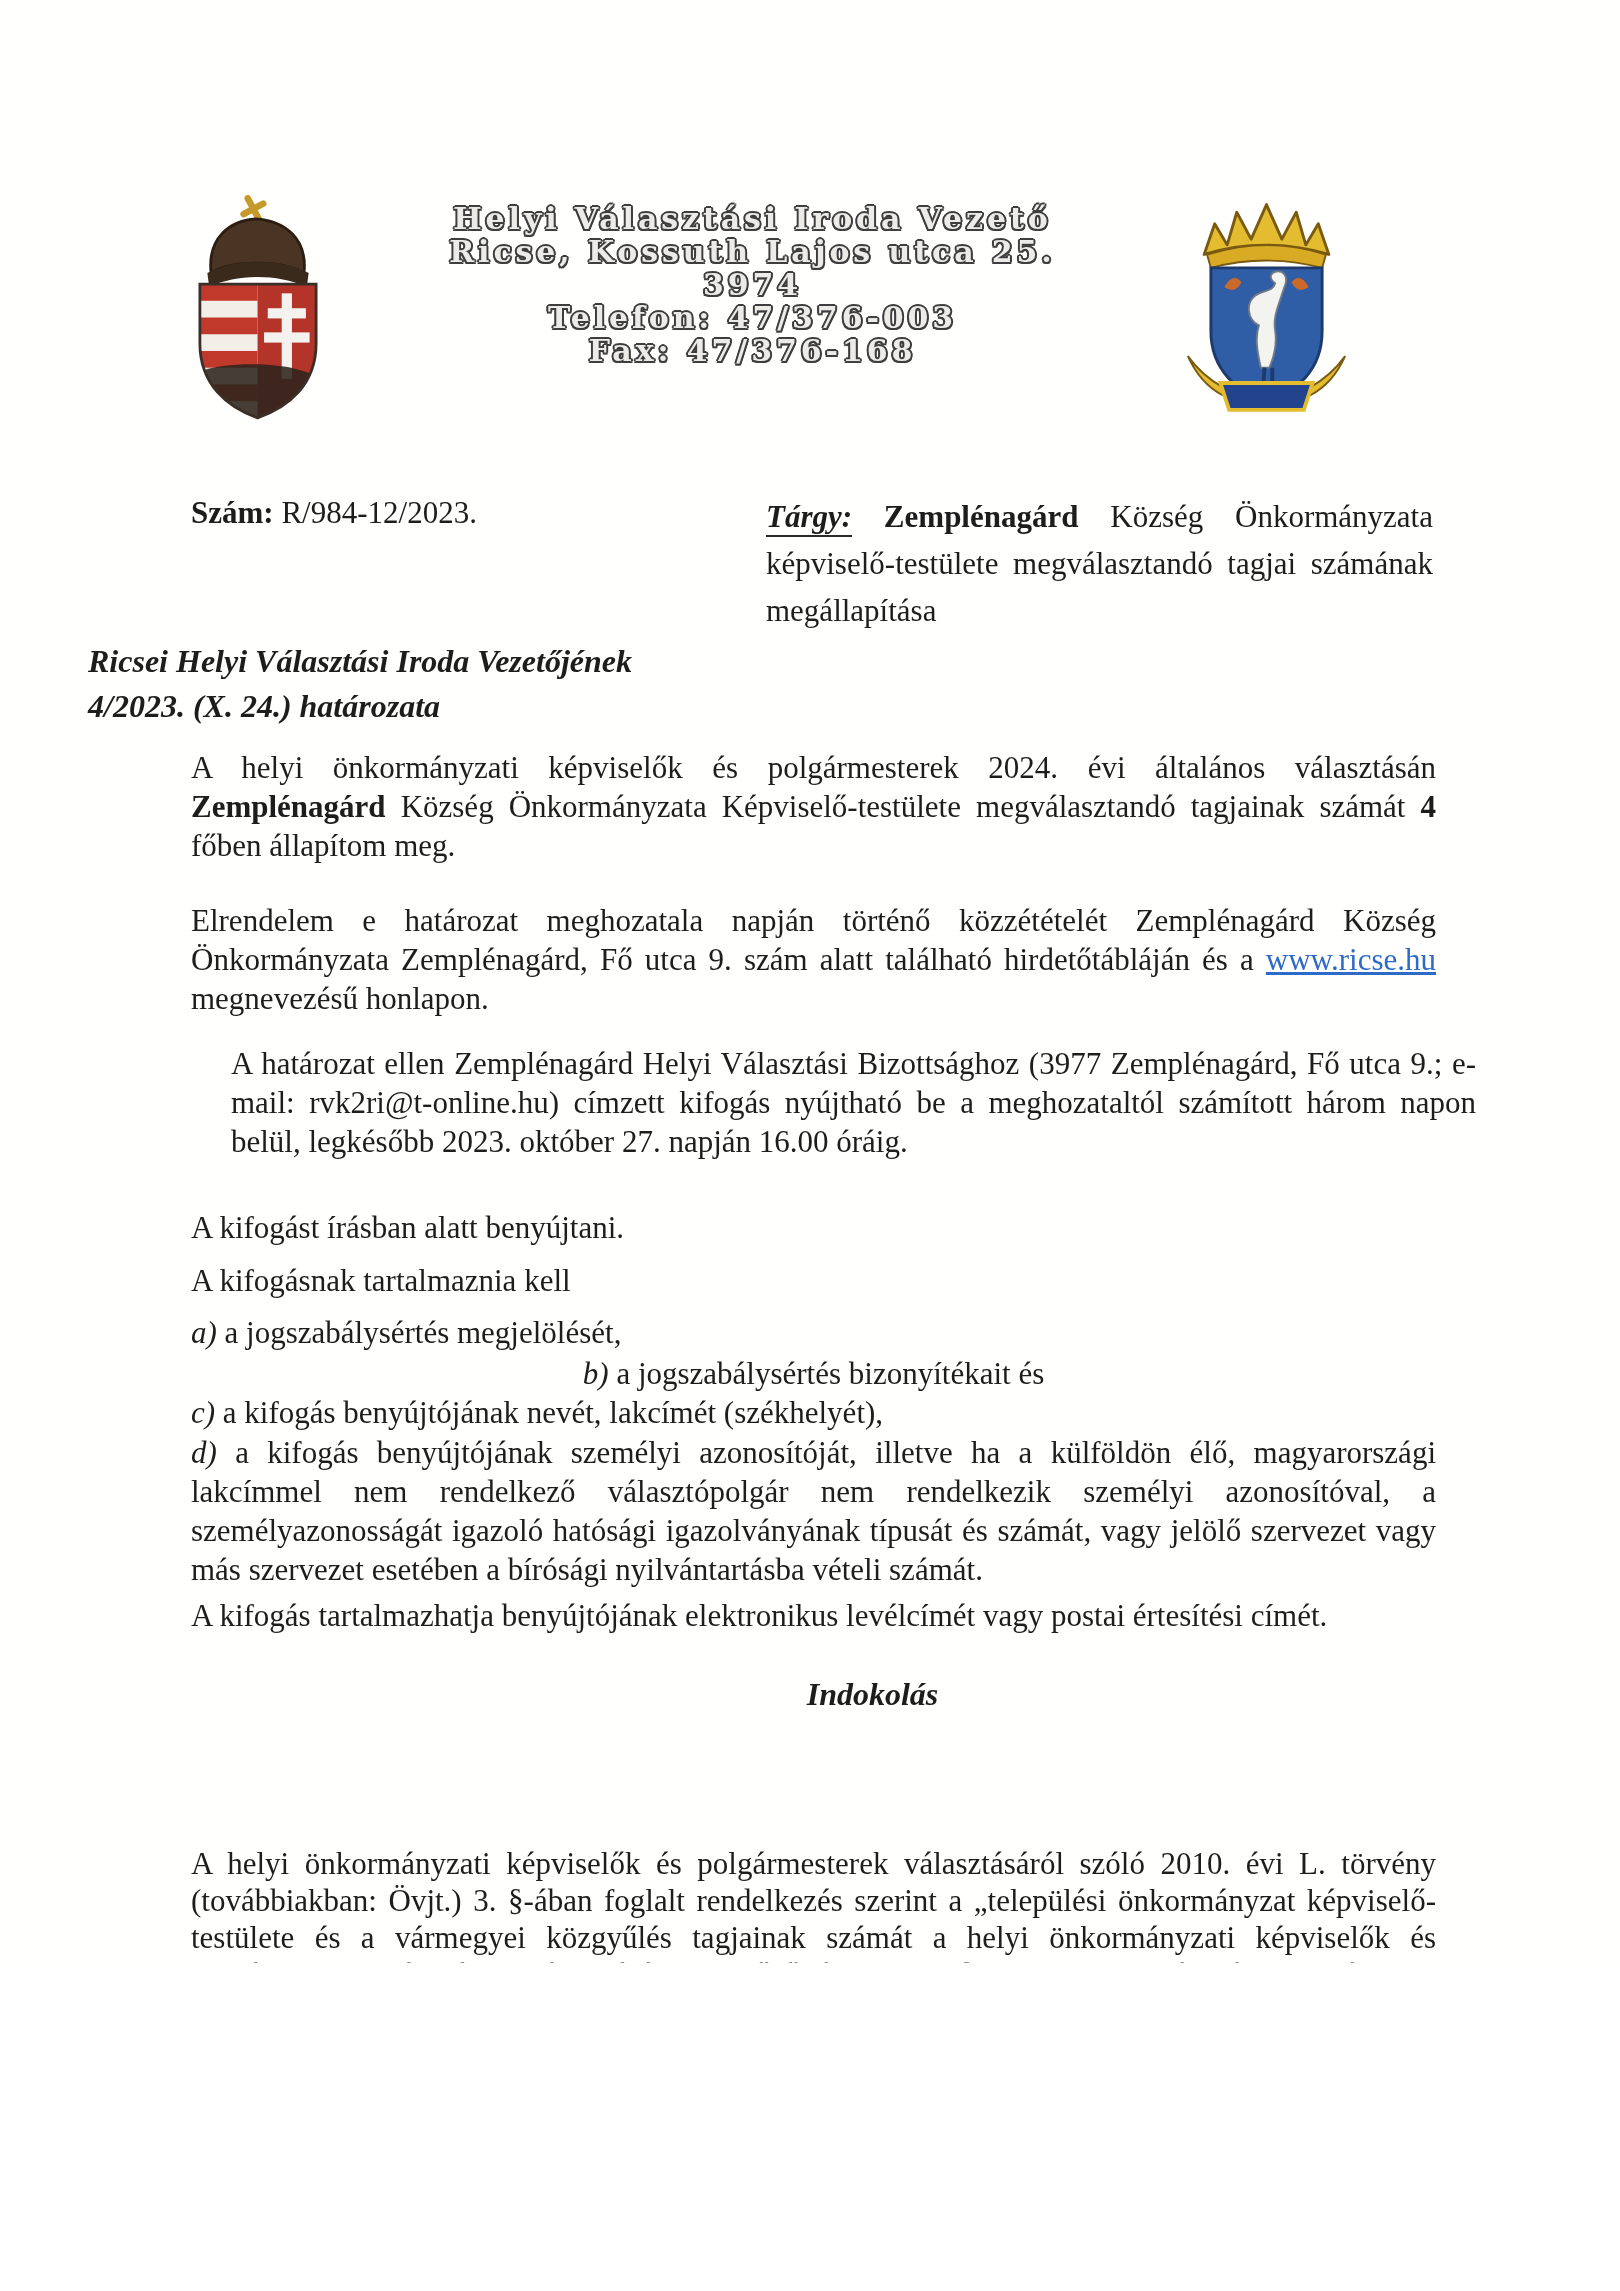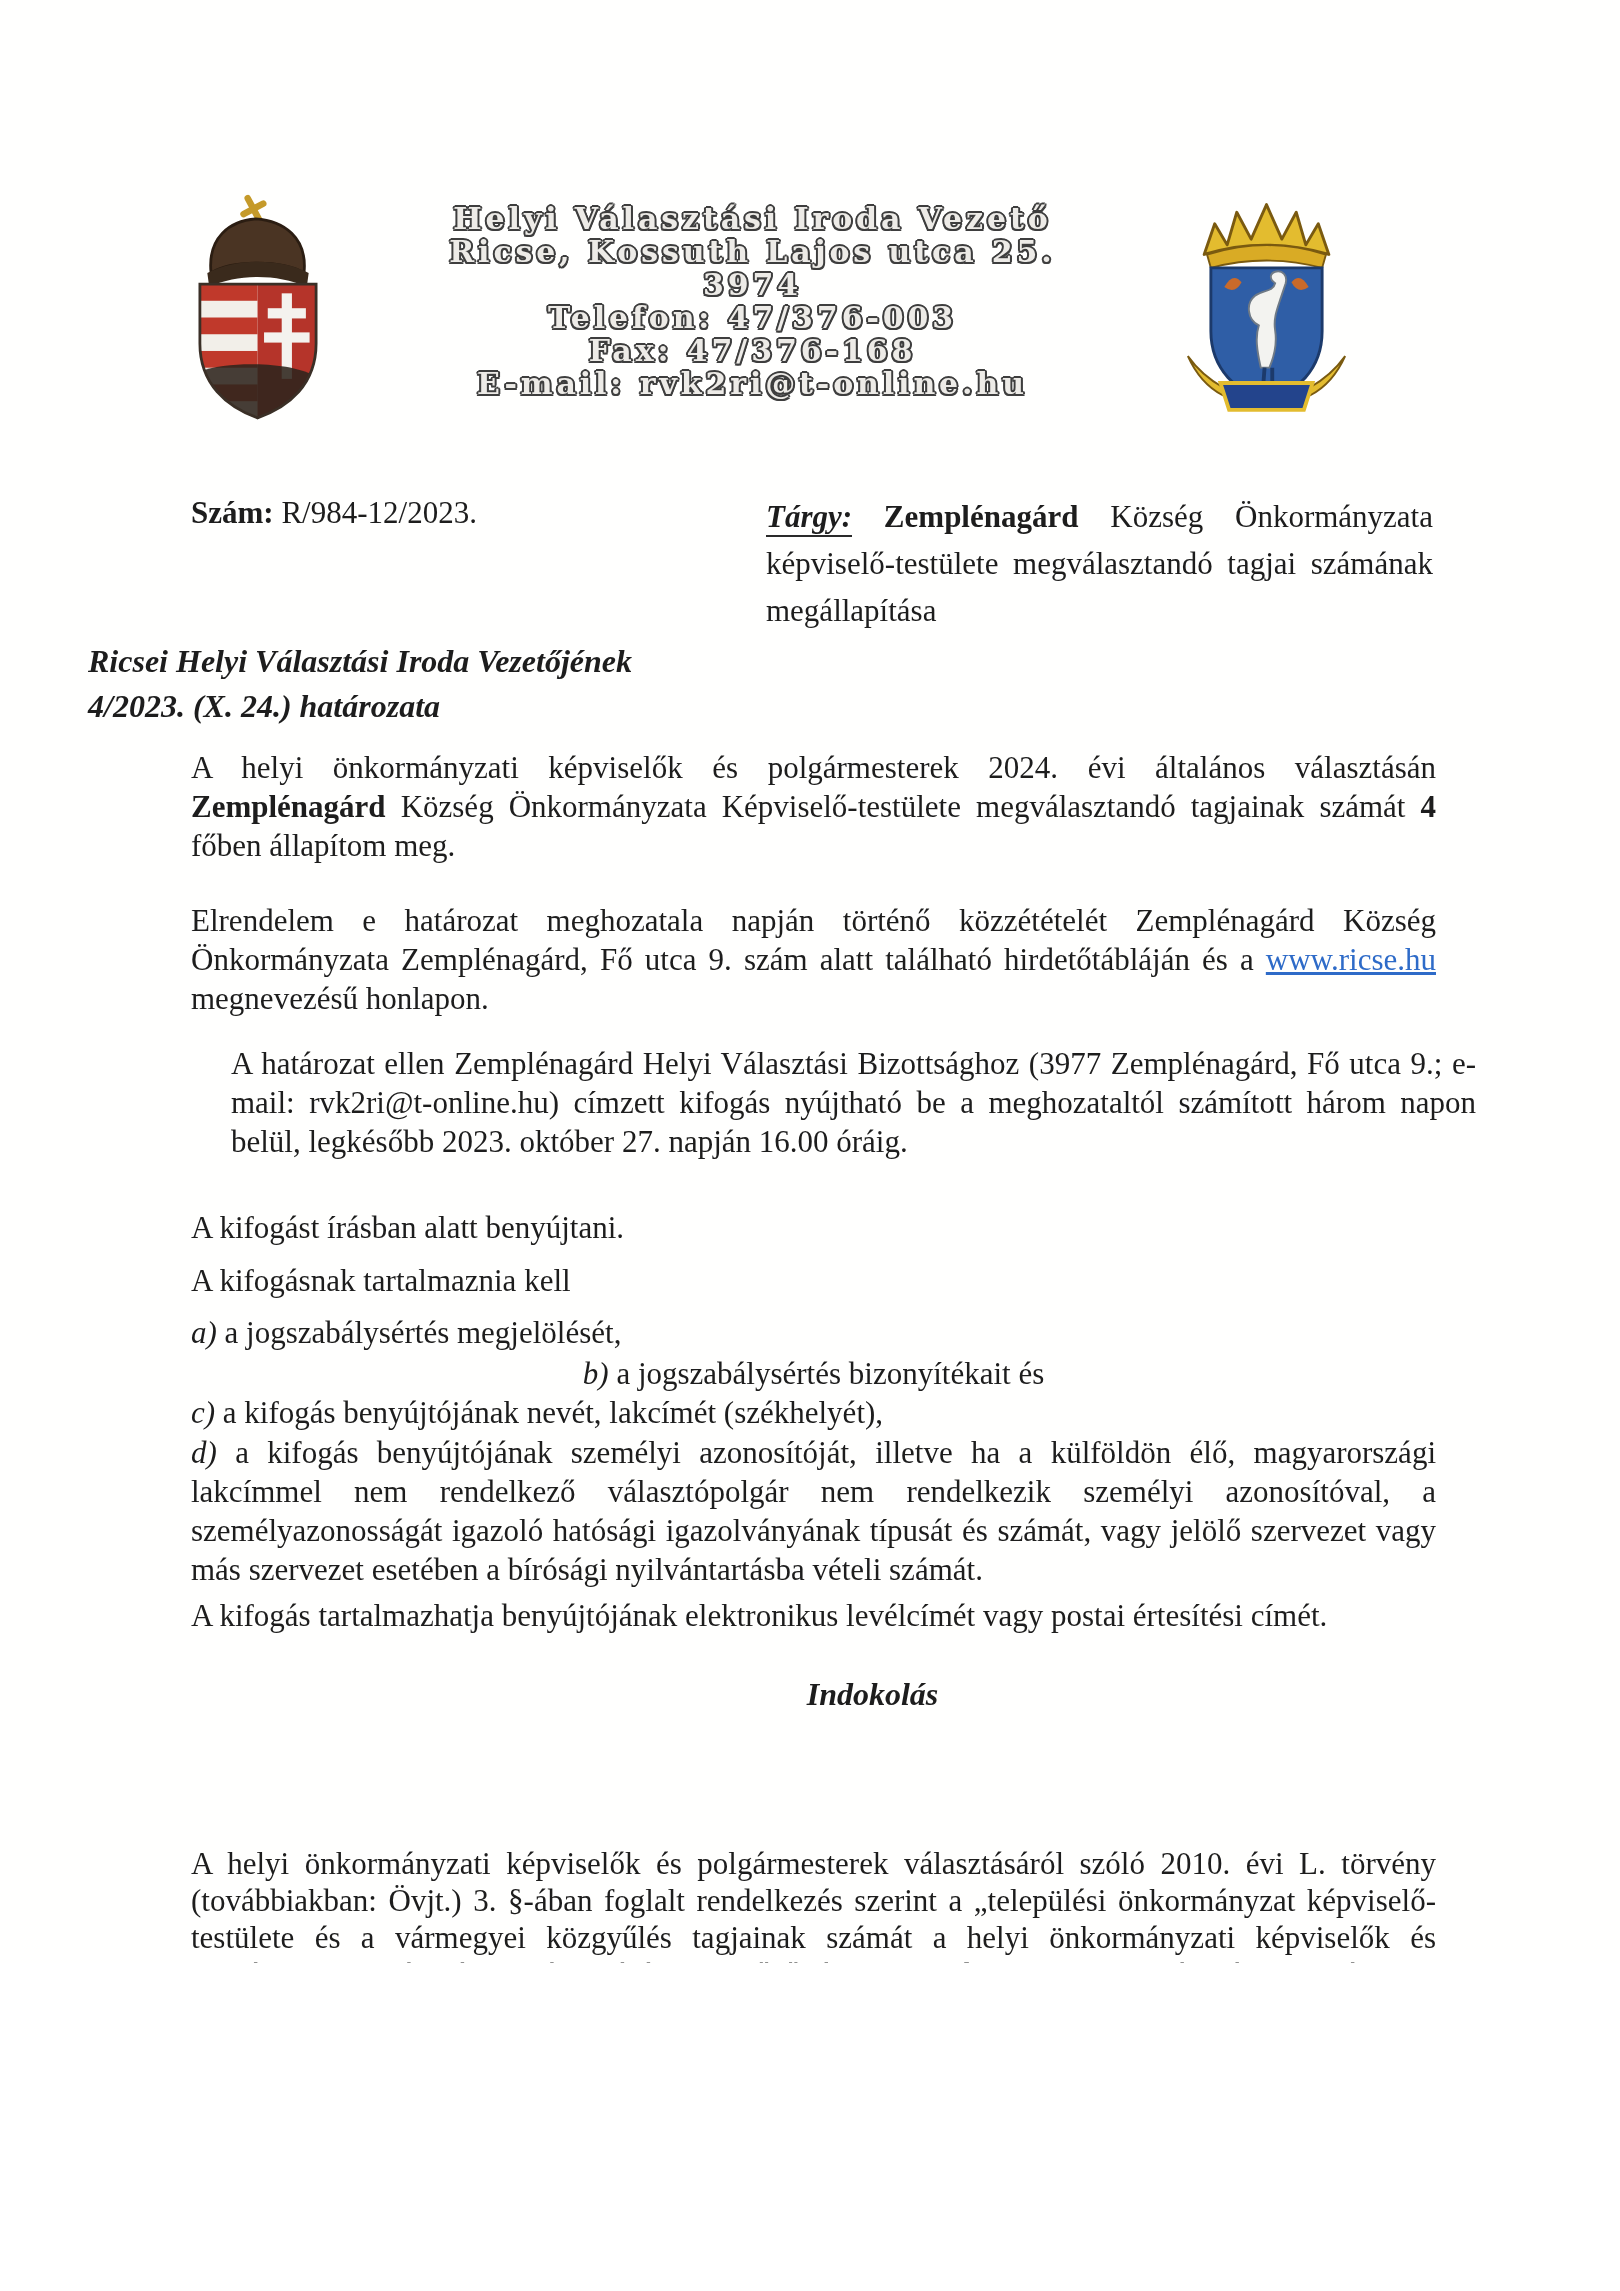--- a/index.html
+++ b/index.html
@@ -135,21 +135,20 @@
       <path d="M30,96 L155,96 L155,160 C155,204 126,228 92,240 C59,228 30,204 30,160 Z" fill="none" stroke="#3a2f26" stroke-width="3"></path>
     </svg>
   </div>
 
   <div class="abs lh-text">
     <div class="lh-line">Helyi Választási Iroda Vezető</div>
     <div class="lh-line">Ricse, Kossuth Lajos utca 25.</div>
     <div class="lh-line">3974</div>
     <div class="lh-line">Telefon: 47/376-003</div>
     <div class="lh-line">Fax: 47/376-168</div>
-    <div class="lh-line">E-mail: rvk2ri@t-online.hu</div>
   </div>
 
   <div class="abs coa-right">
     <svg viewBox="0 0 220 245" xmlns="http://www.w3.org/2000/svg">
       <path d="M45,62 L56,30 L69,52 L79,18 L94,46 L110,10 L126,46 L141,18 L151,52 L164,30 L175,62 C132,49 86,49 45,62 Z" fill="#e3bc2f" stroke="#7a5a10" stroke-width="3" stroke-linejoin="round"></path>
       <path d="M48,62 C92,49 130,49 172,62 L168,76 C130,66 90,66 52,76 Z" fill="#d9ab25" stroke="#7a5a10" stroke-width="2"></path>
       <path d="M52,76 L168,76 L168,142 C168,182 141,206 110,216 C80,206 52,182 52,142 Z" fill="#2f5ea6" stroke="#1c3a6b" stroke-width="3"></path>
       <path d="M66,96 q9,-16 18,-5 q-7,13 -18,5 Z" fill="#c96a2a"></path>
       <path d="M154,96 q-9,-16 -18,-5 q7,13 18,5 Z" fill="#c96a2a"></path>
       <path d="M104,180 C100,162 98,148 102,136 C90,130 88,113 98,105 C106,99 117,101 119,92 C113,88 113,82 119,80 C127,78 132,84 130,92 L125,107 C121,119 117,129 119,141 C121,154 119,166 113,180 Z" fill="#f3f3f0" stroke="#6f7a86" stroke-width="2"></path>

